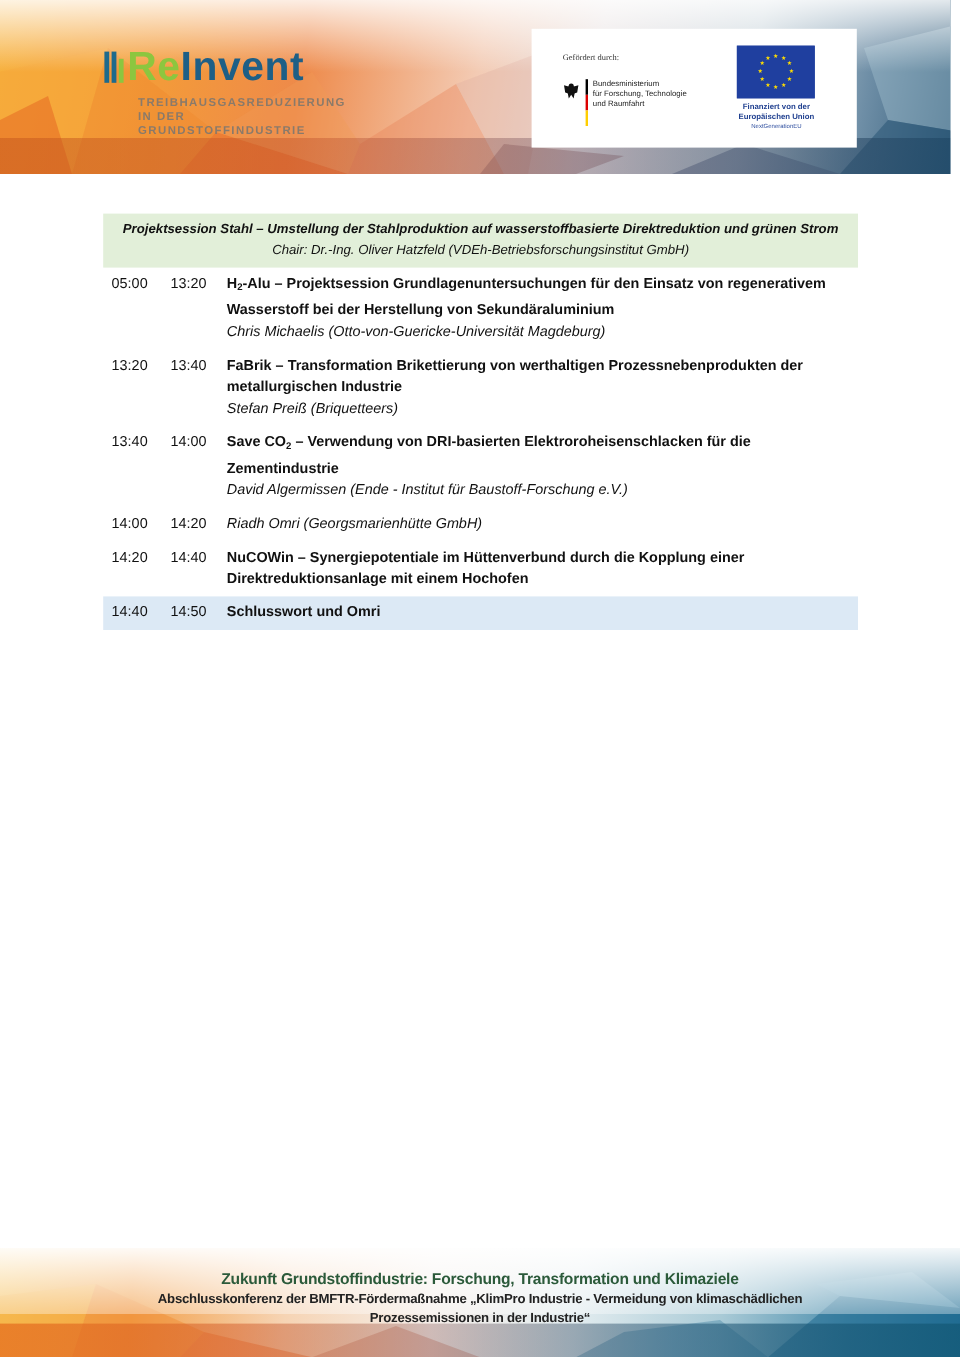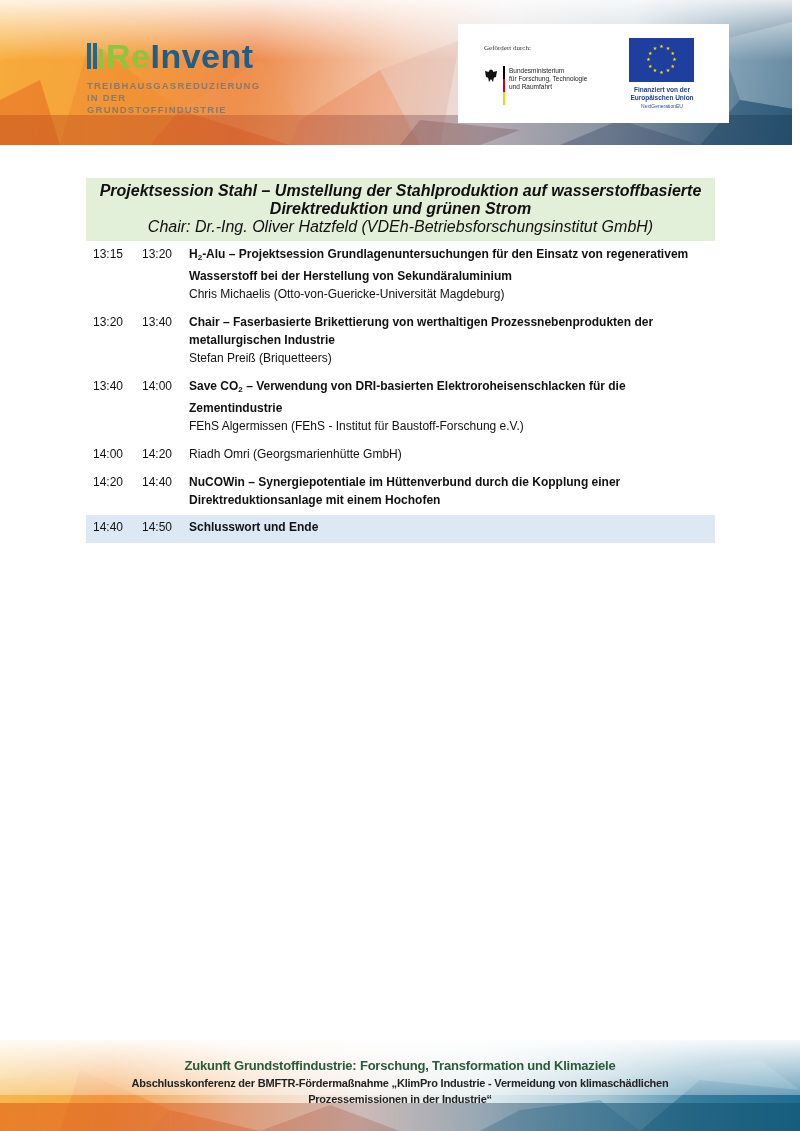--- a/index.html
+++ b/index.html
@@ -27,54 +27,54 @@
     letter-spacing: 0.5px;
   }
   .logo-bars { display: flex; align-items: flex-end; gap: 2px; margin-right: 3px; height: 26px; margin-bottom: 5px; }
   .logo-bars span { display: block; width: 4px; background: #1e6a8c; }
   .logo-bars span:nth-child(1) { height: 26px; }
   .logo-bars span:nth-child(2) { height: 26px; }
   .logo-bars span:nth-child(3) { height: 20px; background: #8cc63f; }
   .logo-re { color: #8cc63f; }
   .logo-invent { color: #1e5f86; }
   .logo-sub {
-    margin-top: 6px; font-size: 9.5px; font-weight: bold; color: #8a7a6a; letter-spacing: 1.2px; line-height: 12px;
+    margin-top: 6px; font-size: 9.5px; font-weight: bold; color: #8a7a6a; letter-spacing: 1.2px; line-height: 12px; margin-left: 28px;
   }
 
   .sponsor-box {
-    position: absolute; left: 443px; top: 24px; width: 271px; height: 99px; background: #ffffff; margin-left: 15px;
+    position: absolute; left: 443px; top: 24px; width: 271px; height: 99px; background: #ffffff;
   }
   .sponsor-label { position: absolute; left: 26px; top: 20px; font-family: "Liberation Serif", serif; font-size: 7px; color: #333; }
   .bmbf-eagle { position: absolute; left: 26px; top: 43px; width: 14px; height: 16px; }
   .bmbf-flag { position: absolute; left: 45px; top: 42px; width: 2px; height: 39px; }
   .bmbf-flag span { display: block; width: 2px; height: 13px; }
   .bmbf-text { position: absolute; left: 51px; top: 43px; font-size: 6.5px; line-height: 8px; color: #222; }
 
   .eu-flag { position: absolute; left: 171px; top: 14px; width: 65px; height: 44px; background: #1f3f9f; }
   .eu-text { position: absolute; left: 151px; top: 62px; width: 106px; text-align: center; }
   .eu-line1, .eu-line2 { font-size: 6.5px; font-weight: bold; color: #1f3f8f; line-height: 8px; display: block; }
   .eu-line3 { font-size: 5px; color: #2f4f9f; line-height: 8px; display: block; }
 
   
   .program { position: absolute; left: 86px; top: 178px; width: 629px; }
   .session-head {
     background: #e2efd9; text-align: center; padding: 4px 6px 5px 6px;
-    font-family: "Liberation Sans", sans-serif; font-size: 16px; line-height: 18px;
+    font-family: "Liberation Sans", sans-serif; font-size: 11px; line-height: 18px;
   }
   .session-title { font-weight: bold; font-style: italic; display: block; }
   .session-chair { font-style: italic; display: block; }
 
   .row { display: flex; padding: 4px 0 6px 0; font-size: 12px; line-height: 18px; }
   .row + .row { }
   .row.closing { background: #dce9f5; padding: 3px 0 7px 0; }
   .t-start { width: 48px; padding-left: 7px; flex: none; }
   .t-end { width: 55px; padding-left: 8px; flex: none; }
   .content { flex: 1; }
   .talk-title { font-weight: bold; display: block; }
-  .speaker { display: block; }
+  .speaker { font-style: italic; display: block; }
   .sub { font-size: 8px; vertical-align: -2px; }
 
   
   .footer {
     position: absolute; left: 0; top: 1040px; width: 800px; height: 91px; overflow: hidden;
     background: linear-gradient(95deg, #f6c15a 0%, #f2a04a 14%, #f6d4b4 30%, #f4ede8 45%, #e2ecef 60%, #a9cad6 75%, #4f90ae 88%, #226f95 100%);
   }
   .footer .fade-top {
     position: absolute; left: 0; top: 0; width: 100%; height: 55px;
     background: linear-gradient(180deg, rgba(255,255,255,0.95) 0%, rgba(255,255,255,0.35) 100%);
@@ -165,43 +165,43 @@
   </div>
 </div>
 
 <div class="program">
   <div class="session-head">
     <span class="session-title">Projektsession Stahl – Umstellung der Stahlproduktion auf wasserstoffbasierte Direktreduktion und grünen Strom</span>
     <span class="session-chair">Chair: Dr.-Ing. Oliver Hatzfeld (VDEh-Betriebsforschungsinstitut GmbH)</span>
   </div>
 
   <div class="row">
-    <div class="t-start">13:15</div>
+    <div class="t-start">05:00</div>
     <div class="t-end">13:20</div>
     <div class="content">
       <span class="talk-title"><span>H</span><span class="sub">2</span><span>-Alu – Projektsession Grundlagenuntersuchungen für den Einsatz von regenerativem Wasserstoff bei der Herstellung von Sekundäraluminium</span></span>
       <span class="speaker">Chris Michaelis (Otto-von-Guericke-Universität Magdeburg)</span>
     </div>
   </div>
 
   <div class="row">
     <div class="t-start">13:20</div>
     <div class="t-end">13:40</div>
     <div class="content">
-      <span class="talk-title">Chair – Faserbasierte Brikettierung von werthaltigen Prozessnebenprodukten der metallurgischen Industrie</span>
+      <span class="talk-title">FaBrik – Transformation Brikettierung von werthaltigen Prozessnebenprodukten der metallurgischen Industrie</span>
       <span class="speaker">Stefan Preiß (Briquetteers)</span>
     </div>
   </div>
 
   <div class="row">
     <div class="t-start">13:40</div>
     <div class="t-end">14:00</div>
     <div class="content">
       <span class="talk-title"><span>Save CO</span><span class="sub">2</span><span> – Verwendung von DRI-basierten Elektroroheisenschlacken für die Zementindustrie</span></span>
-      <span class="speaker">FEhS Algermissen (FEhS - Institut für Baustoff-Forschung e.V.)</span>
+      <span class="speaker">David Algermissen (Ende - Institut für Baustoff-Forschung e.V.)</span>
     </div>
   </div>
 
   <div class="row">
     <div class="t-start">14:00</div>
     <div class="t-end">14:20</div>
     <div class="content">
       <span class="speaker">Riadh Omri (Georgsmarienhütte GmbH)</span>
     </div>
   </div>
@@ -211,21 +211,21 @@
     <div class="t-end">14:40</div>
     <div class="content">
       <span class="talk-title">NuCOWin – Synergiepotentiale im Hüttenverbund durch die Kopplung einer Direktreduktionsanlage mit einem Hochofen</span>
     </div>
   </div>
 
   <div class="row closing">
     <div class="t-start">14:40</div>
     <div class="t-end">14:50</div>
     <div class="content">
-      <span class="talk-title">Schlusswort und Ende</span>
+      <span class="talk-title">Schlusswort und Omri</span>
     </div>
   </div>
 </div>
 
 <div class="footer">
   <svg class="poly" style="position:absolute;inset:0" width="800" height="91" viewBox="0 0 800 91">
     <polygon points="0,40 80,30 60,91 0,91" fill="#f6b040" opacity="0.5"></polygon>
     <polygon points="60,91 80,30 170,70 150,91" fill="#f08a30" opacity="0.45"></polygon>
     <polygon points="150,91 170,70 260,91" fill="#e87030" opacity="0.45"></polygon>
     <polygon points="260,91 330,65 400,91" fill="#c0705a" opacity="0.35"></polygon>

